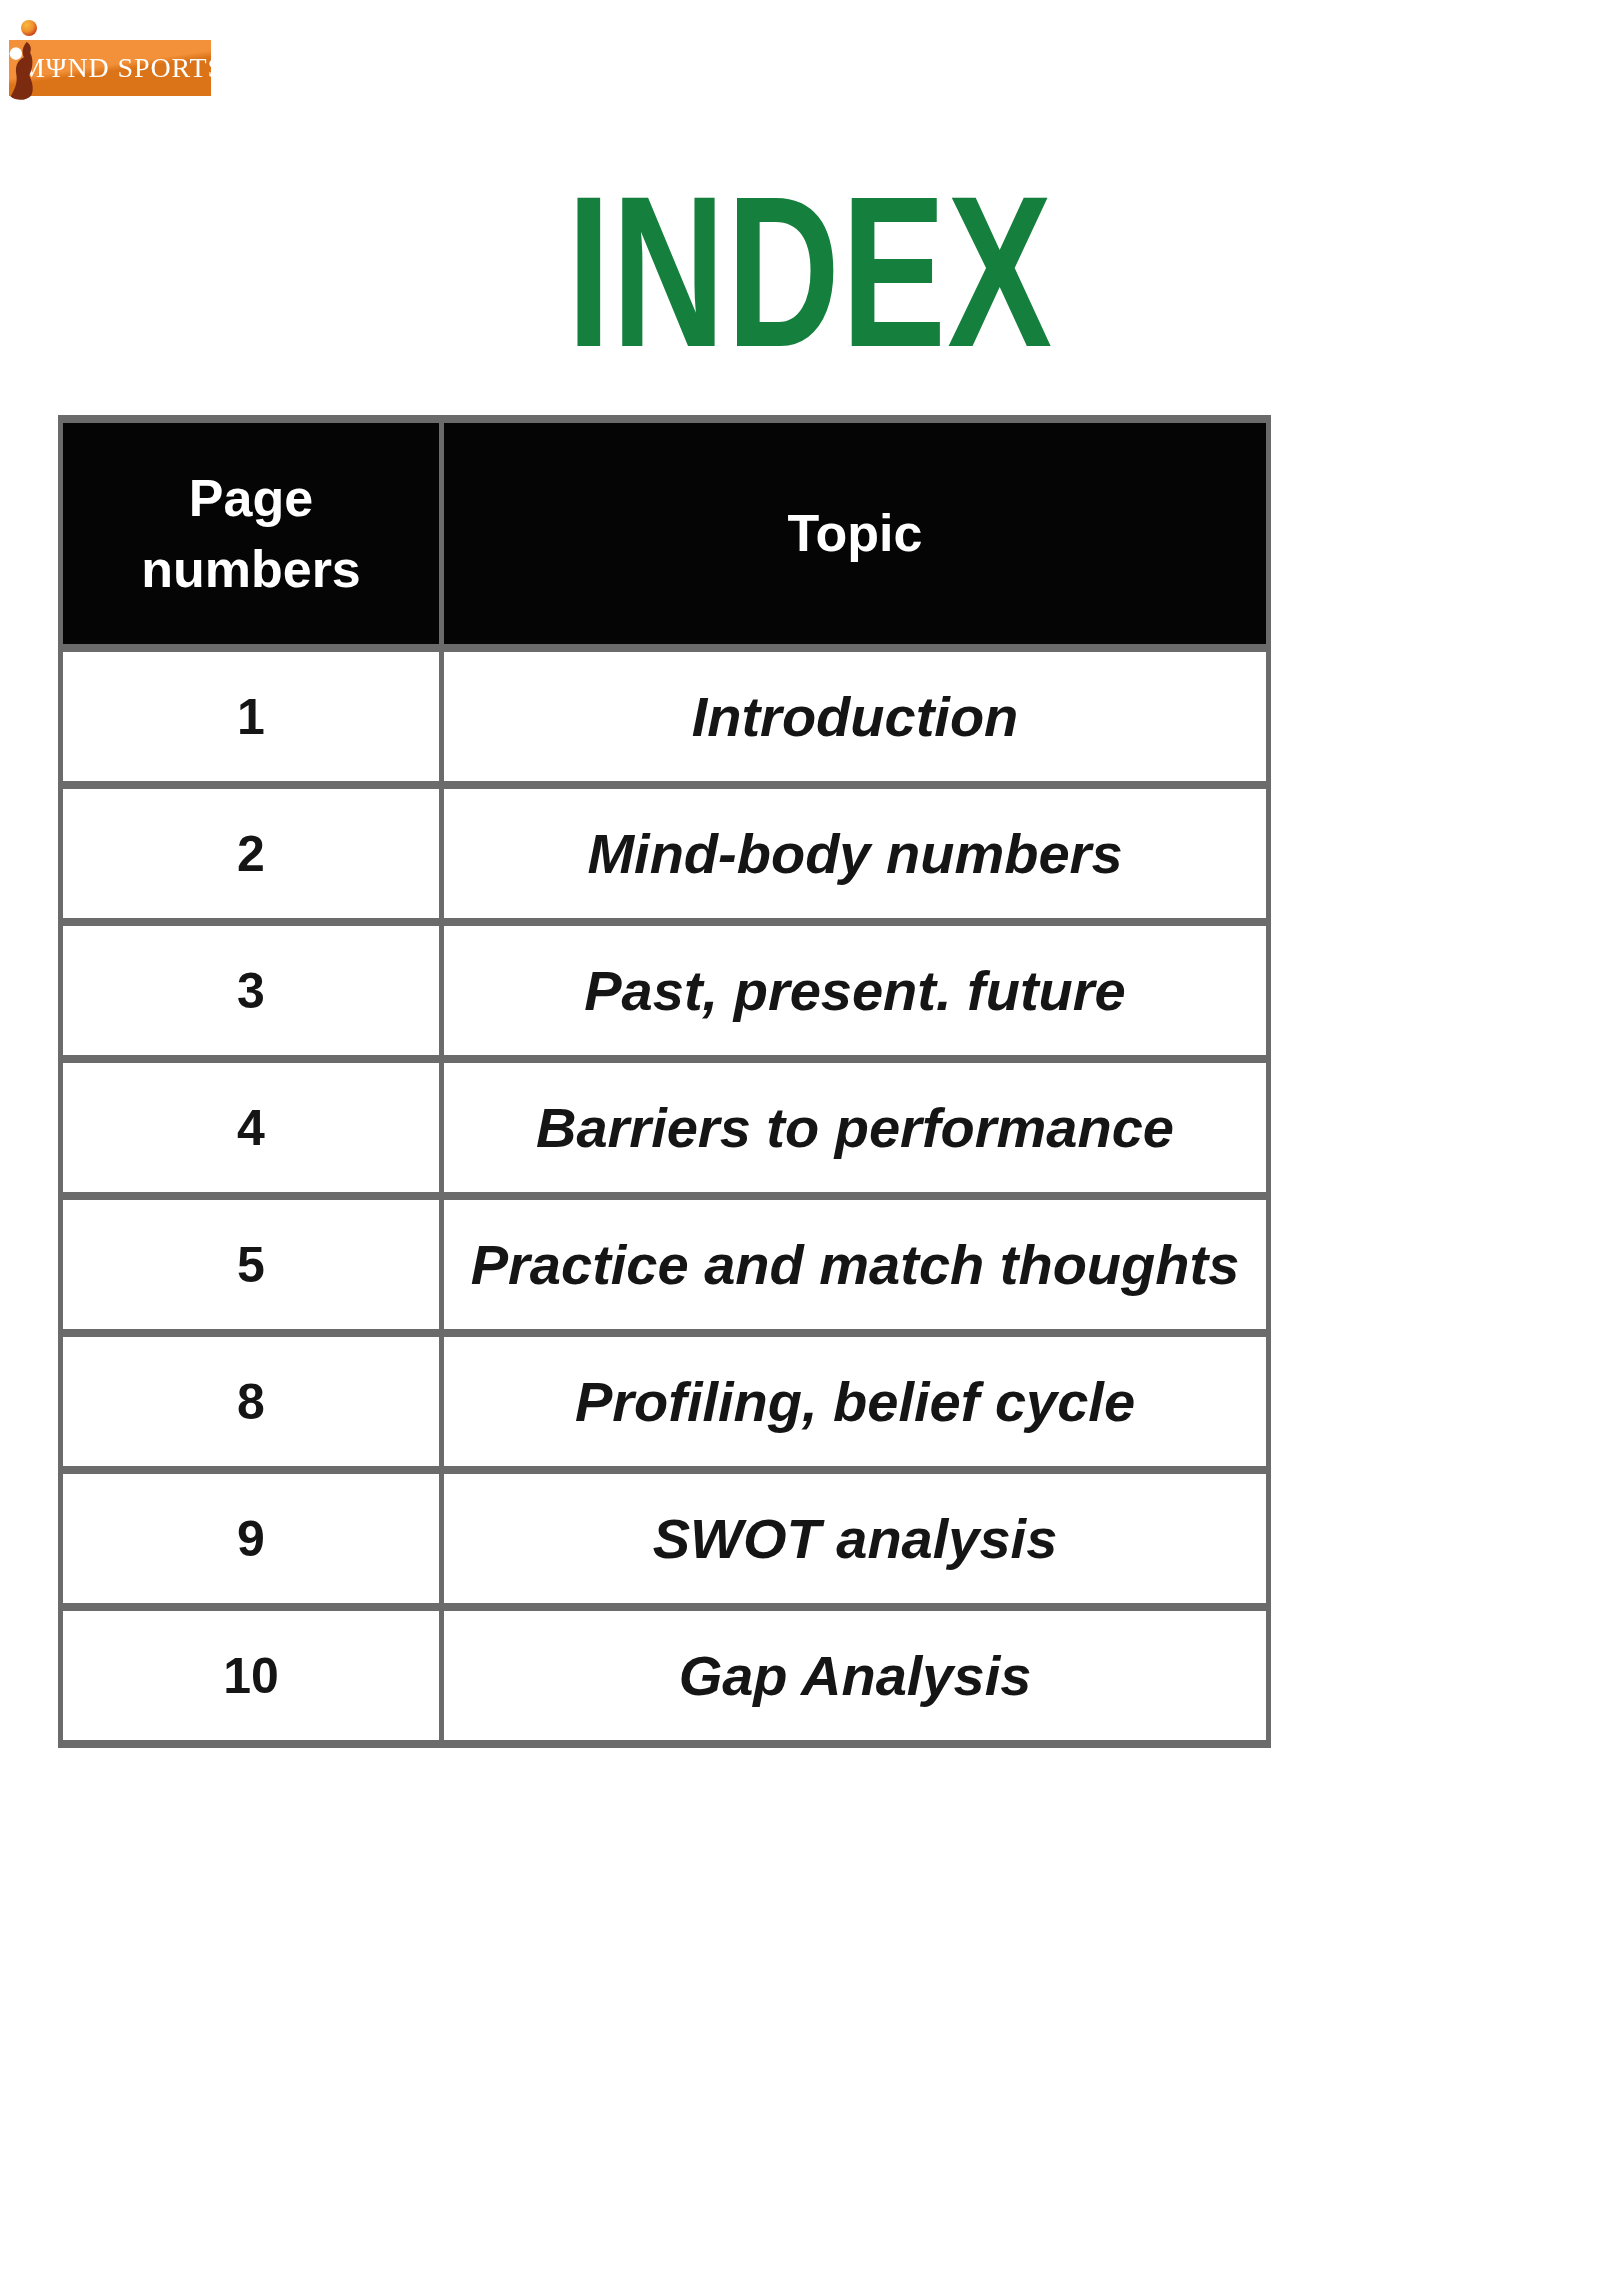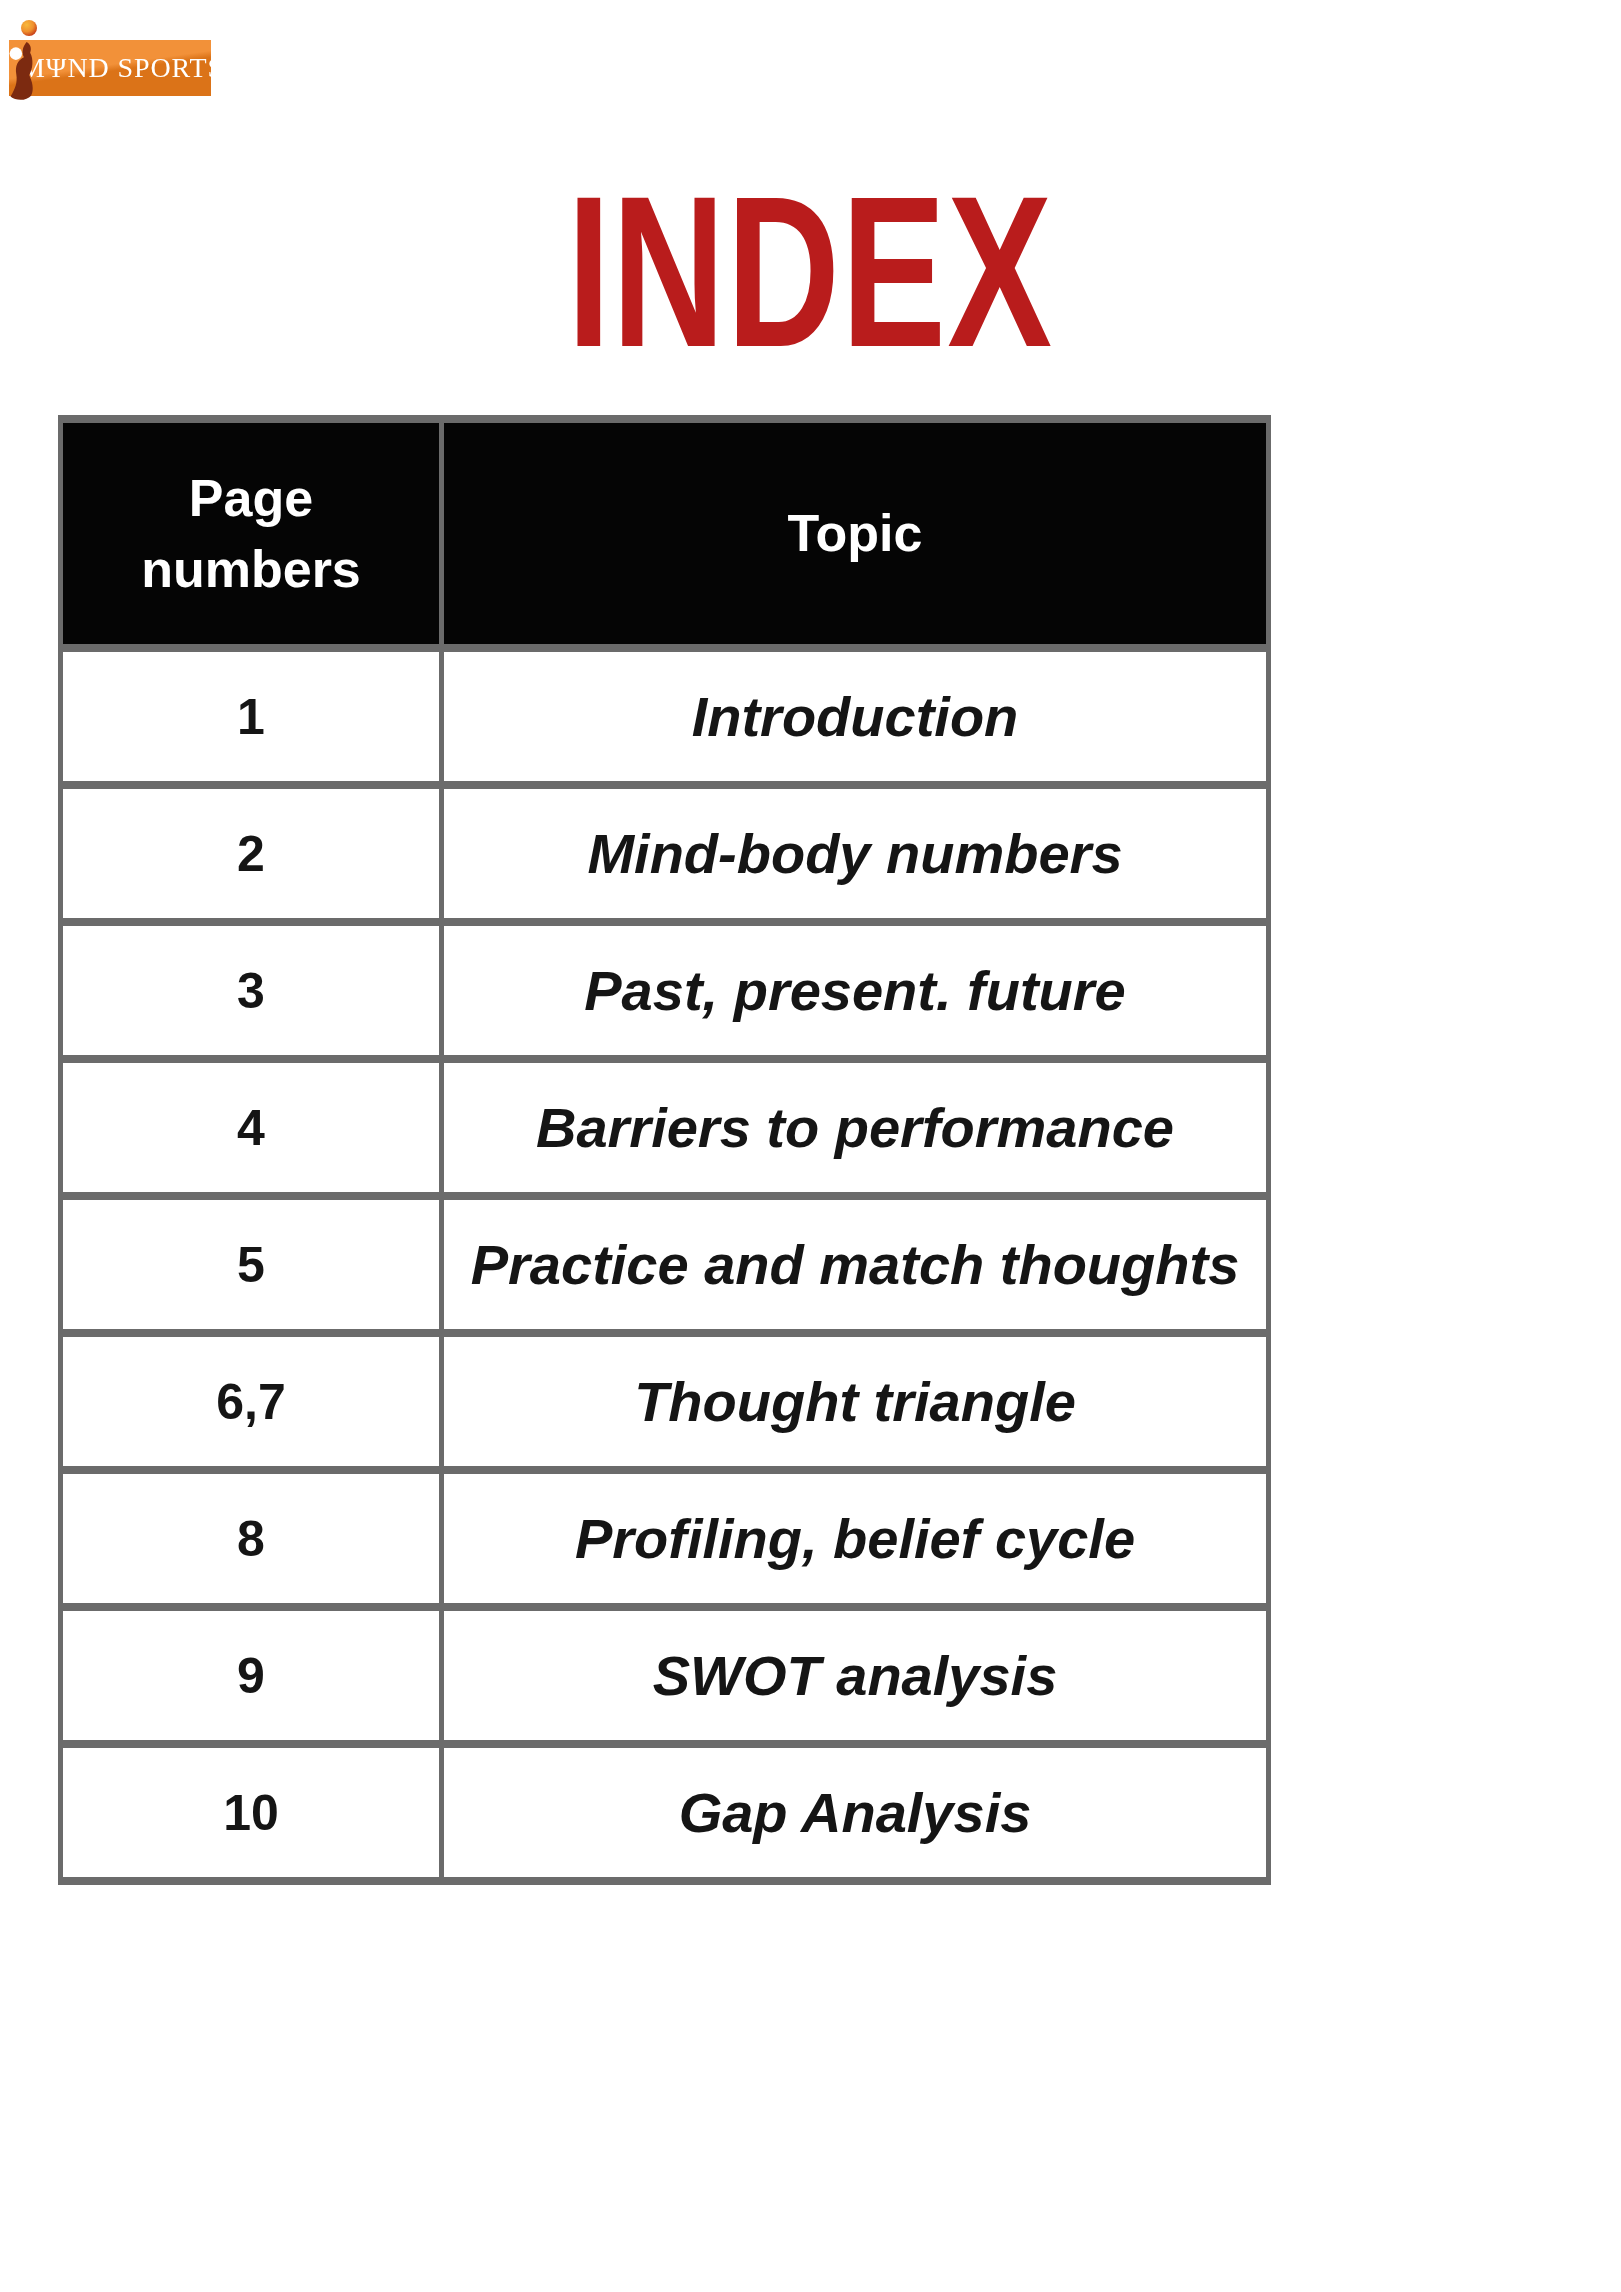--- a/index.html
+++ b/index.html
@@ -60,21 +60,21 @@
   .page-title {
     position: absolute;
     top: 164px;
     left: 0;
     width: 100%;
     margin: 0;
     text-align: center;
     font-size: 215px;
     font-weight: bold;
     line-height: 1;
-    color: #b91c1c;
+    color: #15803d;
     letter-spacing: 1.8px;
   }
   .page-title .squeeze {
     display: inline-block;
     transform: scaleX(0.73);
     transform-origin: 50% 50%;
   }
 
   
   .index-table {
@@ -156,24 +156,20 @@
       </tr>
       <tr>
         <td class="col-pages">4</td>
         <td class="col-topic">Barriers to performance</td>
       </tr>
       <tr>
         <td class="col-pages">5</td>
         <td class="col-topic">Practice and match thoughts</td>
       </tr>
       <tr>
-        <td class="col-pages">6,7</td>
-        <td class="col-topic">Thought triangle</td>
-      </tr>
-      <tr>
         <td class="col-pages">8</td>
         <td class="col-topic">Profiling, belief cycle</td>
       </tr>
       <tr>
         <td class="col-pages">9</td>
         <td class="col-topic">SWOT analysis</td>
       </tr>
       <tr>
         <td class="col-pages">10</td>
         <td class="col-topic">Gap Analysis</td>

